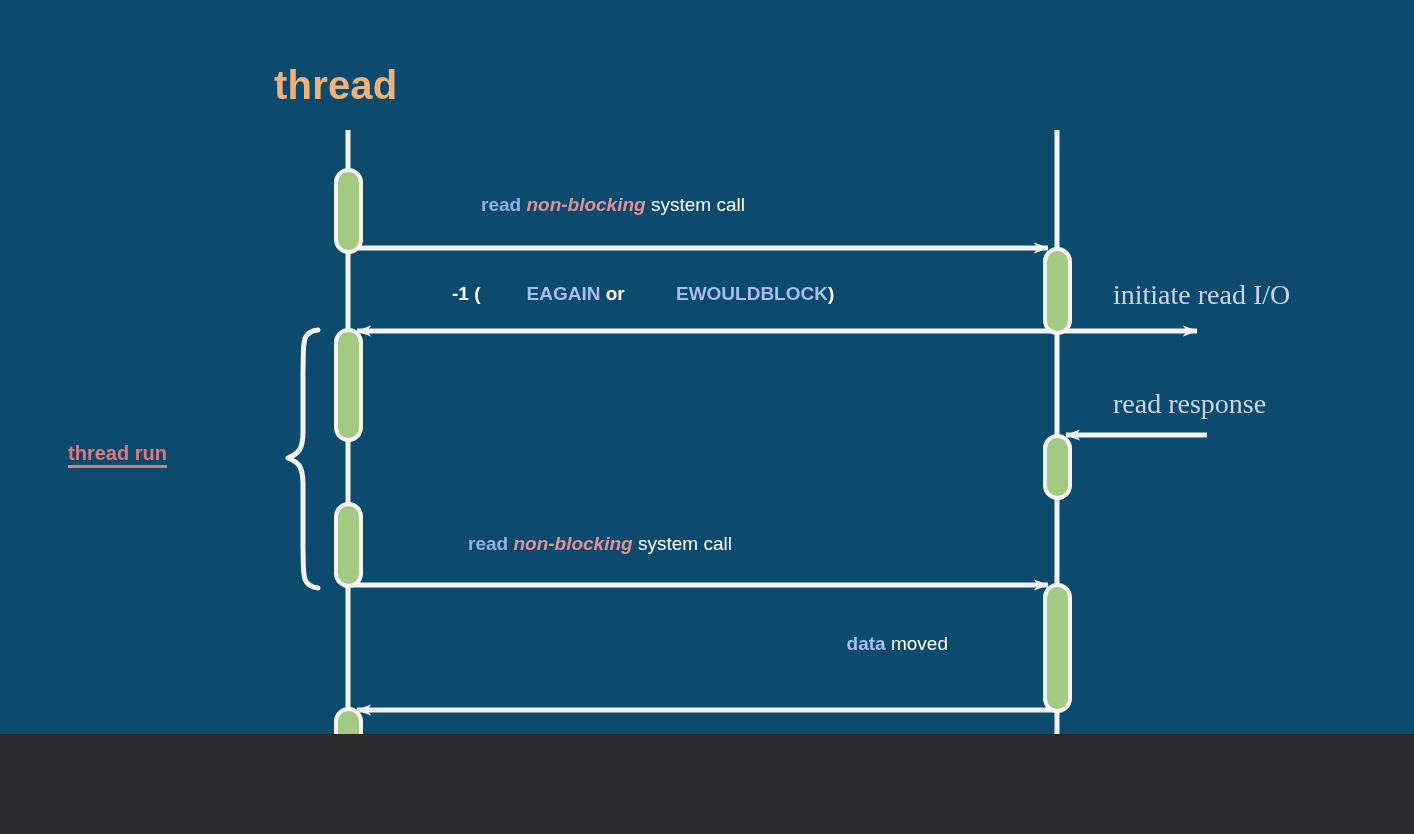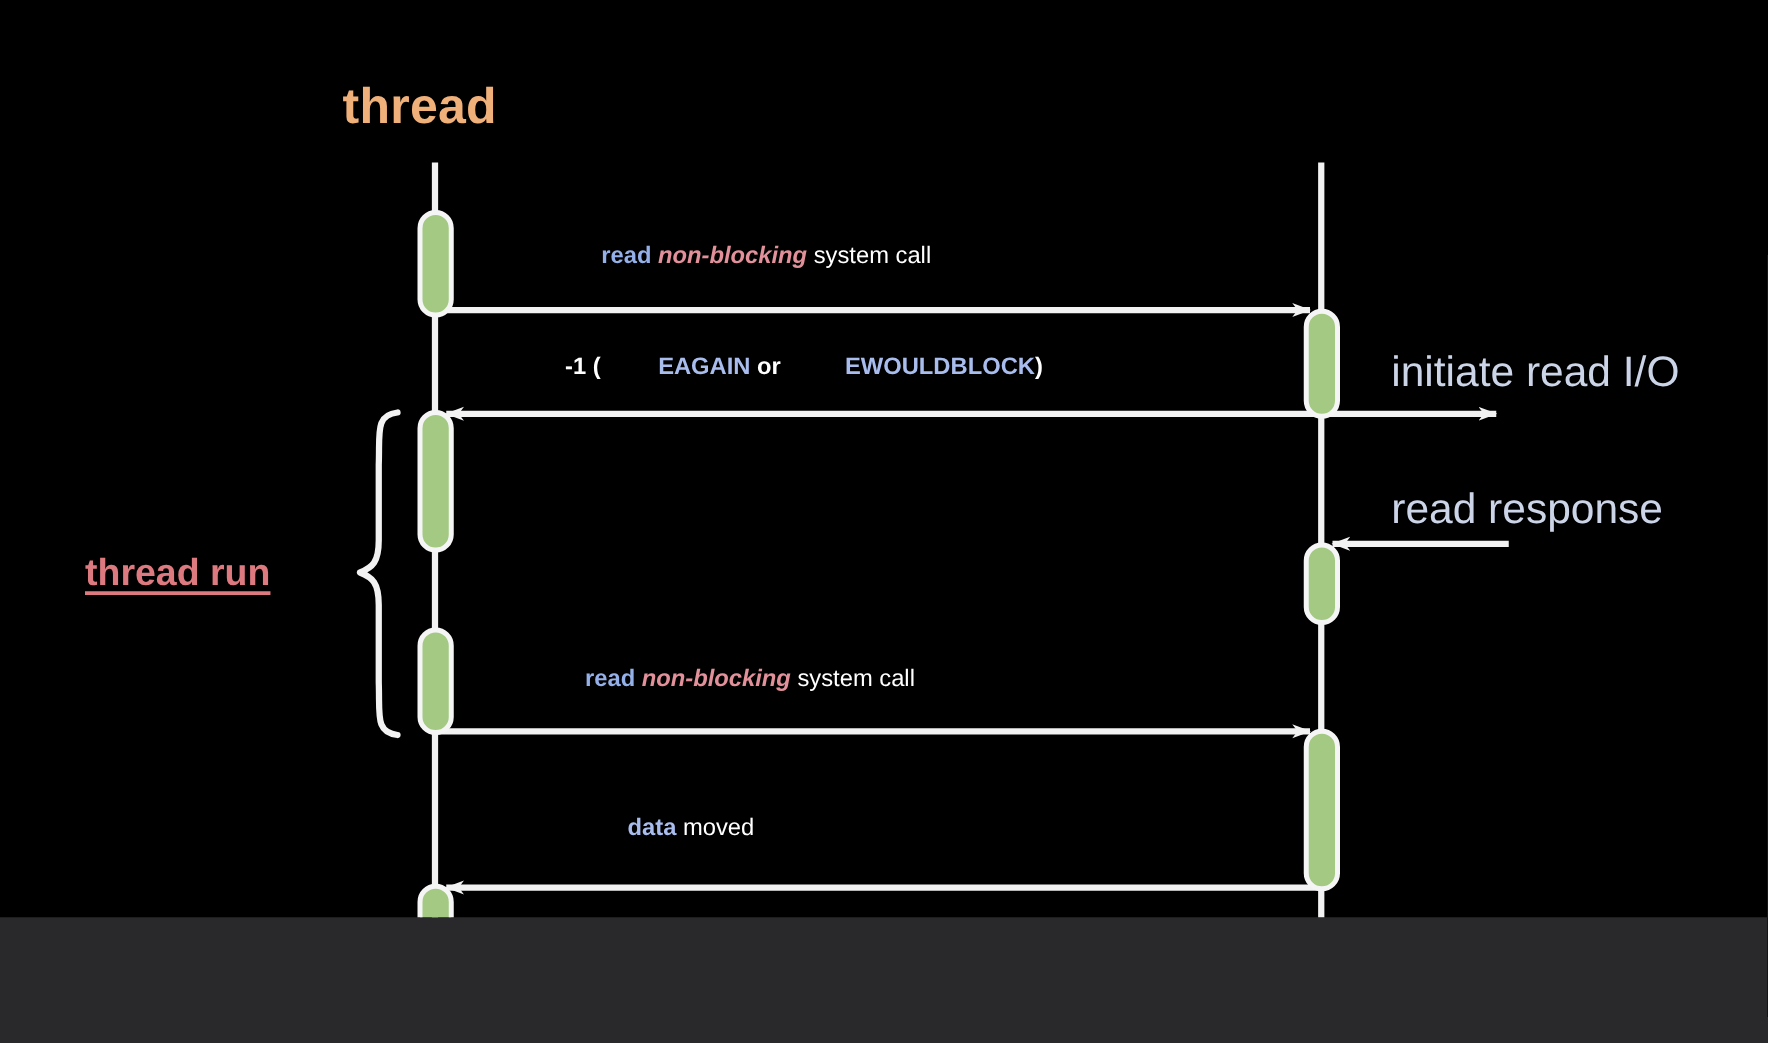--- a/index.html
+++ b/index.html
@@ -4,21 +4,21 @@
 <style>
   html, body {
     margin: 0;
     padding: 0;
     background: #29282a;
   }
   #stage {
     position: relative;
     width: 1414px;
     height: 734px;
-    background: #000000;
+    background: #0c4a6e;
     overflow: hidden;
     font-family: "Liberation Sans", sans-serif;
     -webkit-font-smoothing: antialiased;
   }
   #diagram-svg {
     position: absolute;
     left: 0;
     top: 0;
     width: 1414px;
     height: 834px;
@@ -49,40 +49,41 @@
   .msg .kw-pink   { color: #e2909a; font-weight: bold; font-style: italic; }
   .msg .kw-white-b{ color: #ffffff; font-weight: bold; }
   .msg .kw-ltblue { color: #a8bced; font-weight: bold; margin-left: 46px; }
 
   #msg-read-nb-1 { left: 481px; top: 194px; }
   #msg-eagain    { left: 452px; top: 283px; }
   #msg-read-nb-2 { left: 468px; top: 533px; }
 
   #msg-data-moved {
     left: 456px;
-    top: 652px;
+    top: 633px;
     width: 492px;
-    text-align: left;
+    text-align: right;
   }
   #msg-data-moved .line2 { display: block; }
 
   
   .note {
-    font-size: 34px;
+    font-size: 28px;
     color: #ccd4e8;
     font-weight: normal;
+    font-family: Liberation Serif, serif;
   }
   #note-initiate-io { left: 1113px; top: 279px; }
   #note-read-resp   { left: 1113px; top: 388px; }
 
   
   #label-thread-run {
     left: 68px;
     top: 442px;
-    font-size: 30px;
+    font-size: 20px;
     font-weight: bold;
     color: #dd7a7f;
     text-decoration: underline;
     text-underline-offset: 5px;
     text-decoration-thickness: 3px;
   }
 </style>
 </head>
 <body>
 

